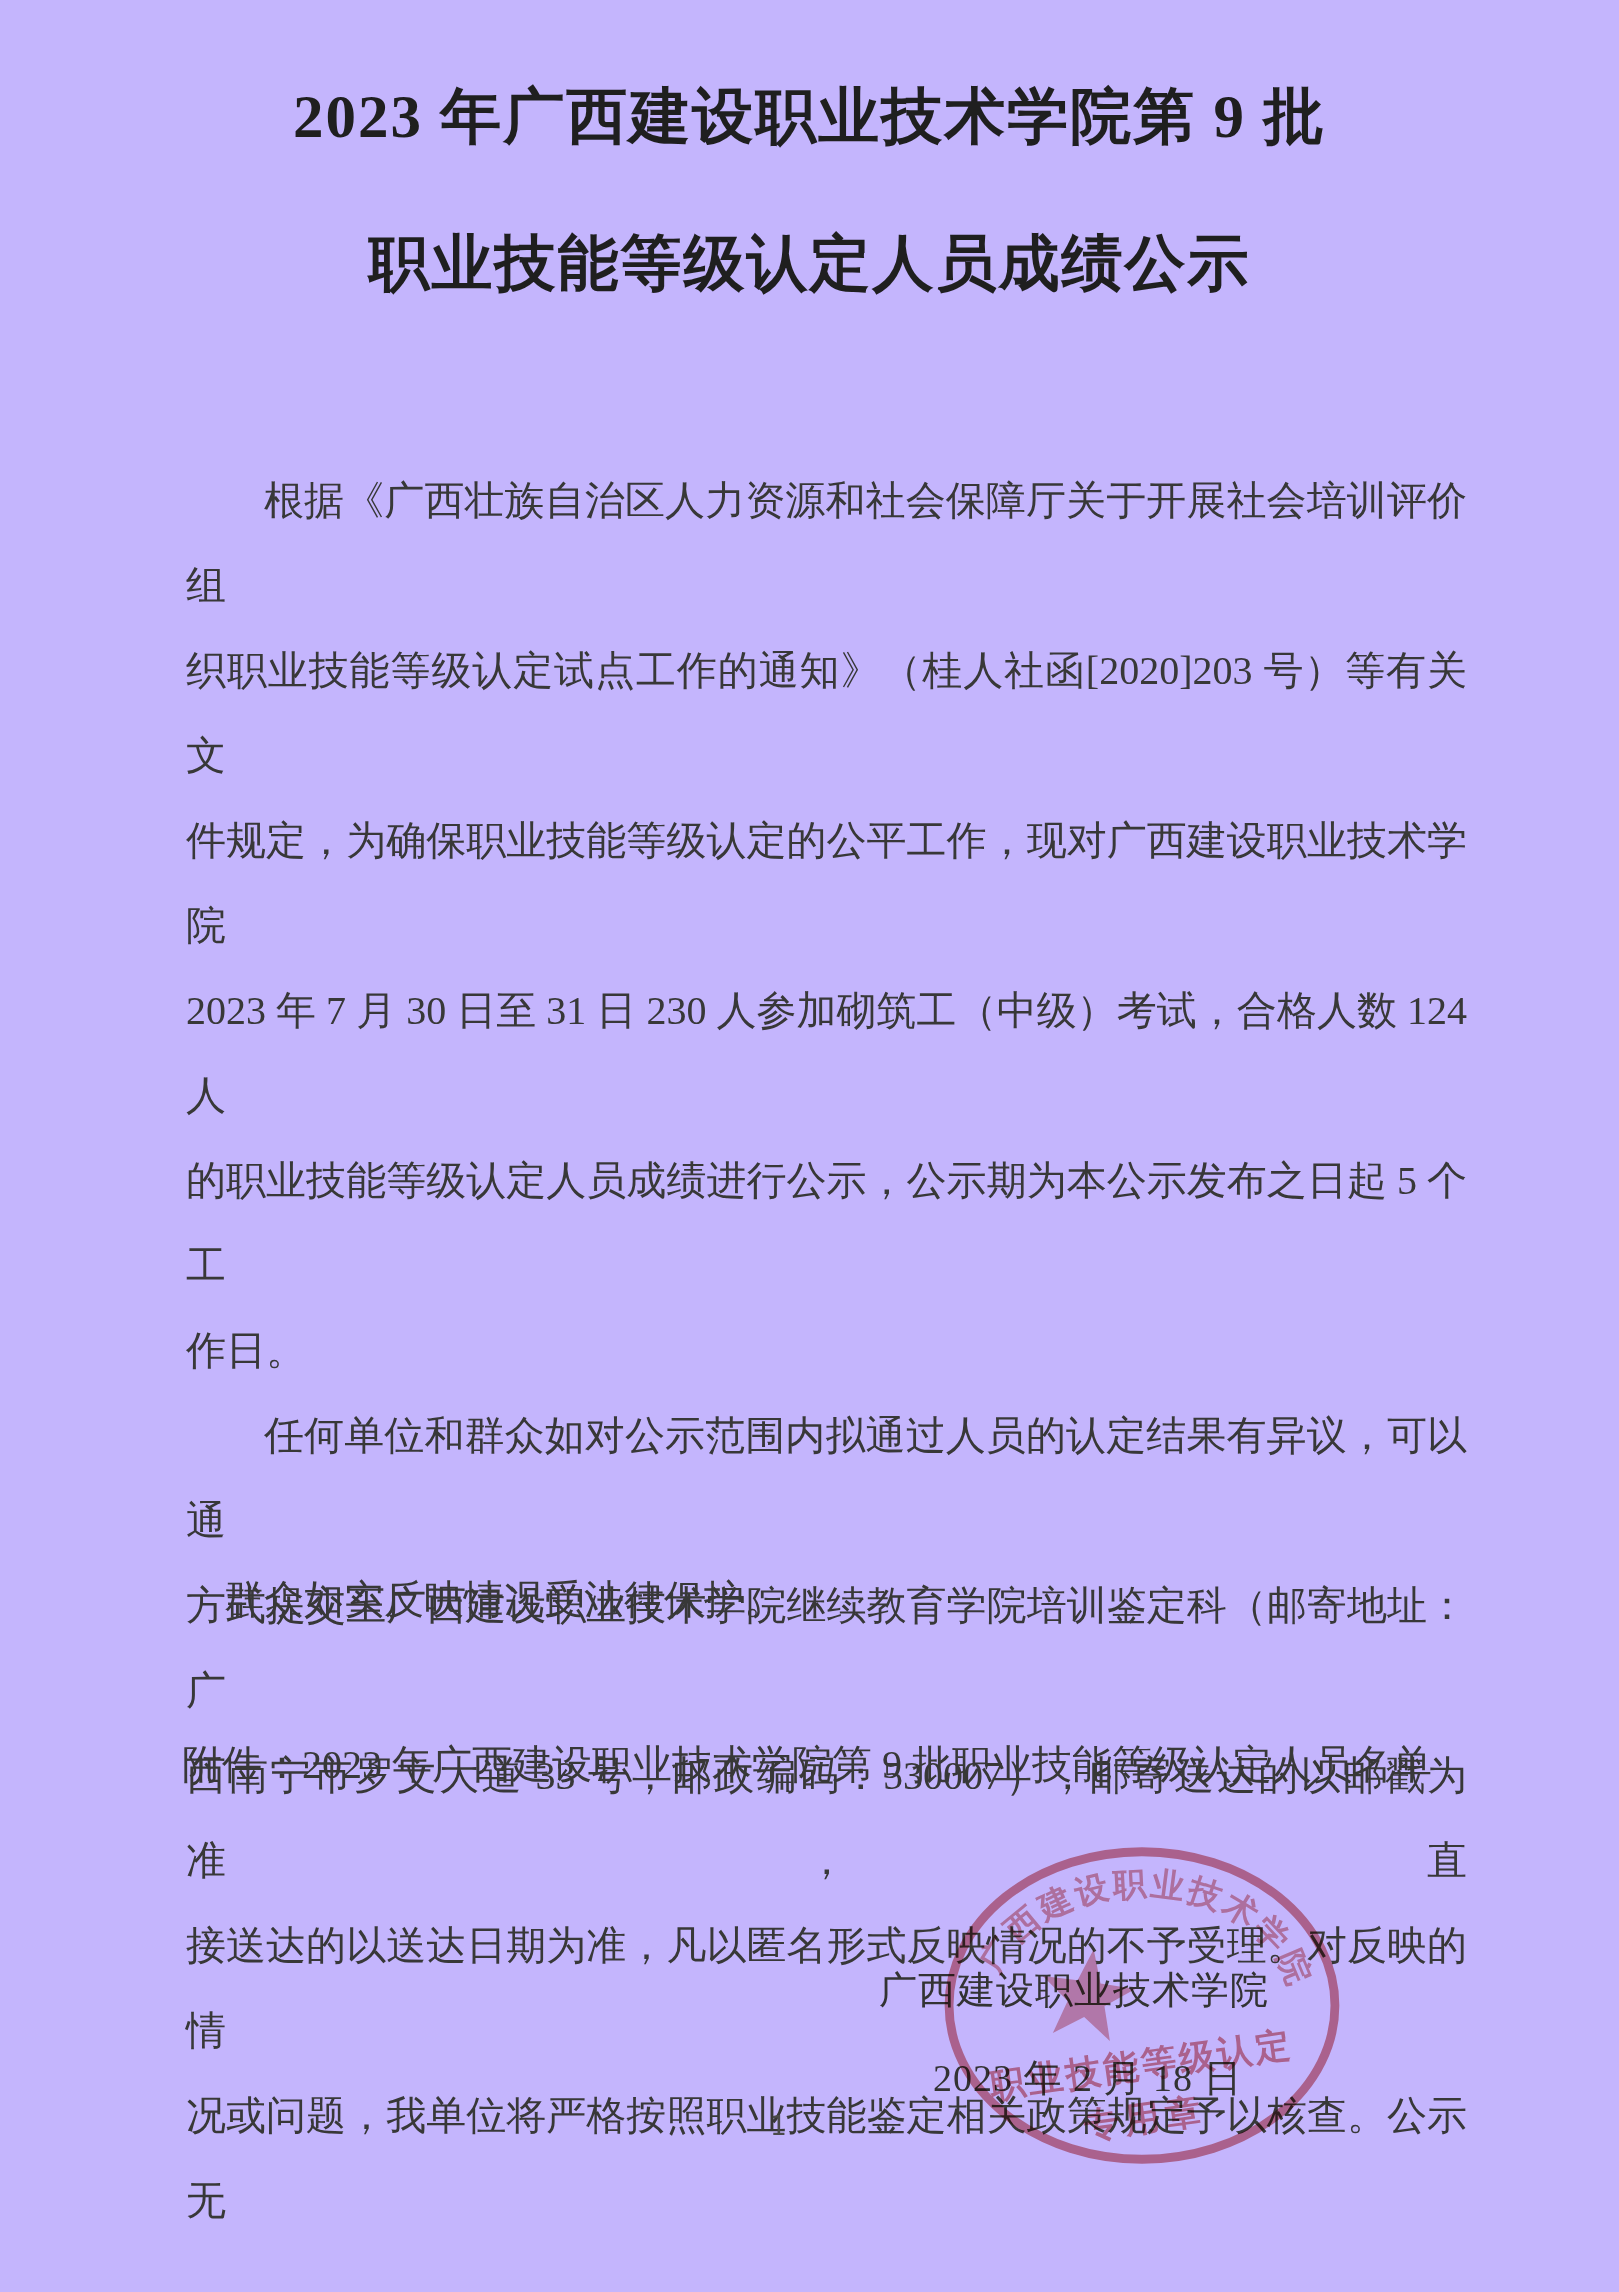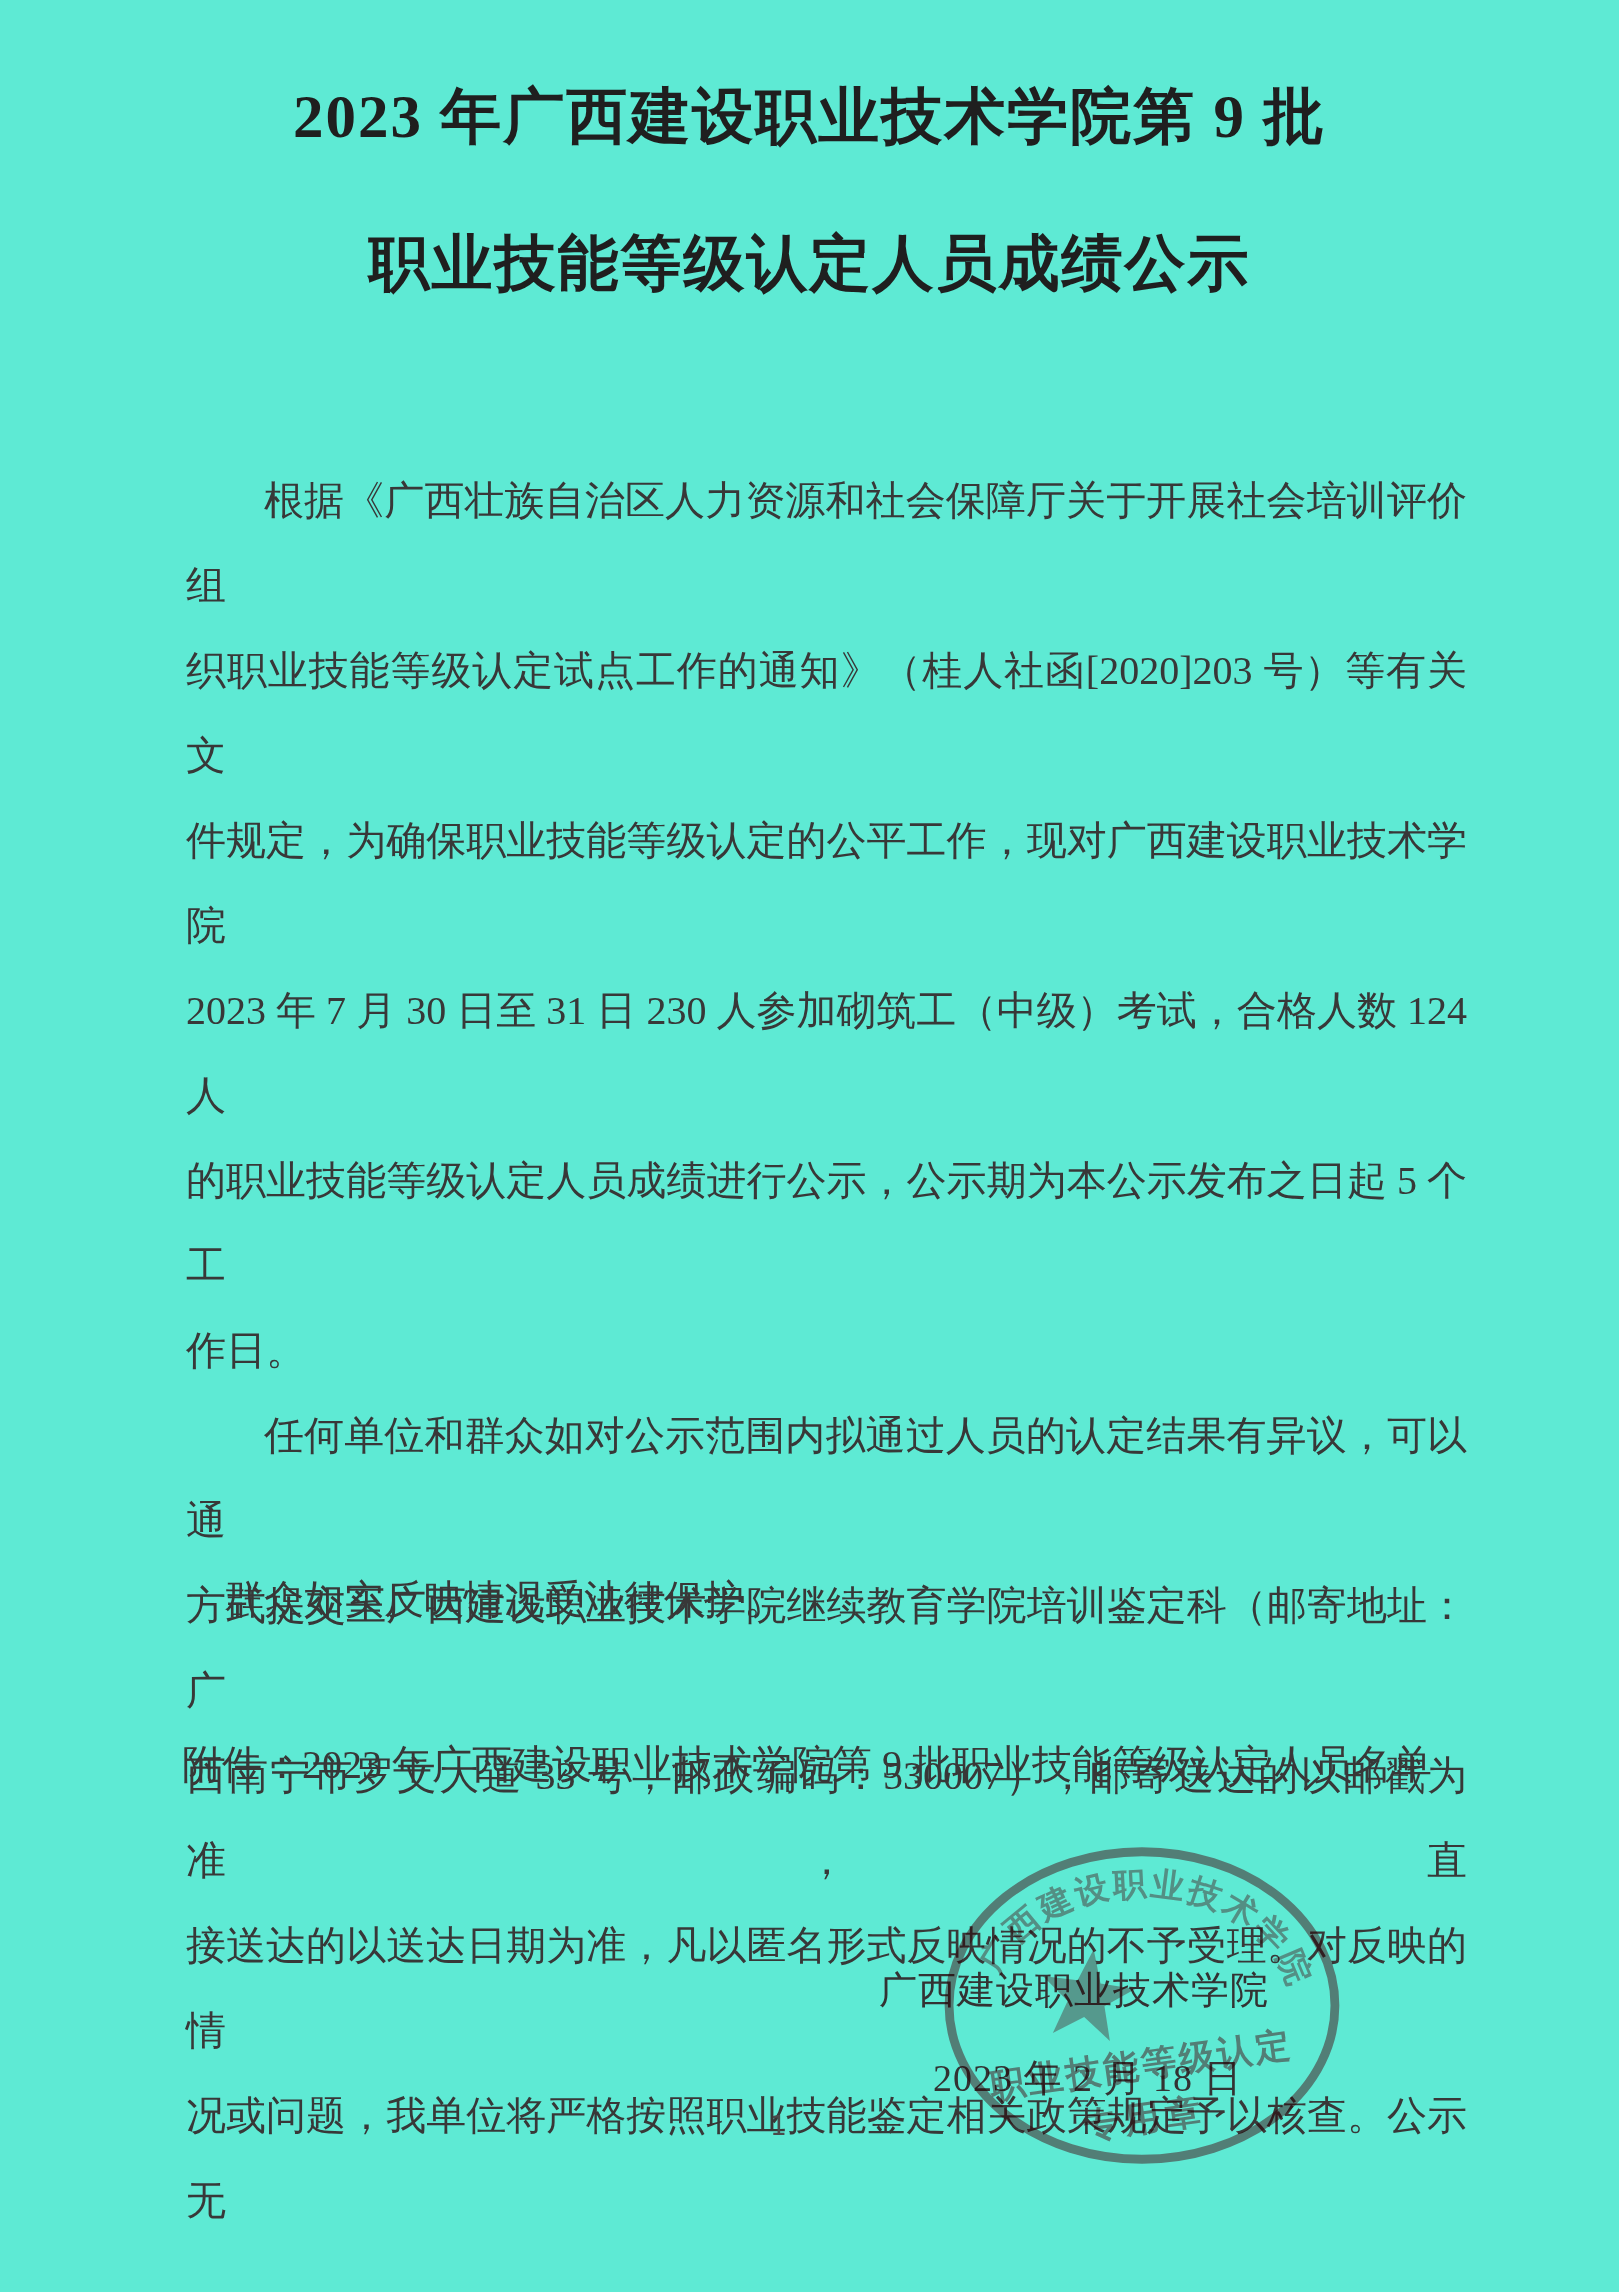--- a/index.html
+++ b/index.html
@@ -1,20 +1,20 @@
 <!DOCTYPE html>
 <html><head>
 <meta charset="utf-8">
 <style>
   html,body{margin:0;padding:0;background:#e9e9e9;}
   .page{
     position:relative;
     width:1619px;height:2293px;
     margin:0 auto;
-    background:#5eead4;
+    background:#c4b5fd;
     font-family:"Liberation Serif","DejaVu Serif",serif;
     color:#3a3a3a;
     overflow:hidden;
   }
   .doc-title{
     position:absolute;left:0;width:100%;
     text-align:center;
     font-size:61px;font-weight:700;
     color:#1f1f1f;letter-spacing:2px;
     line-height:1;white-space:nowrap;

